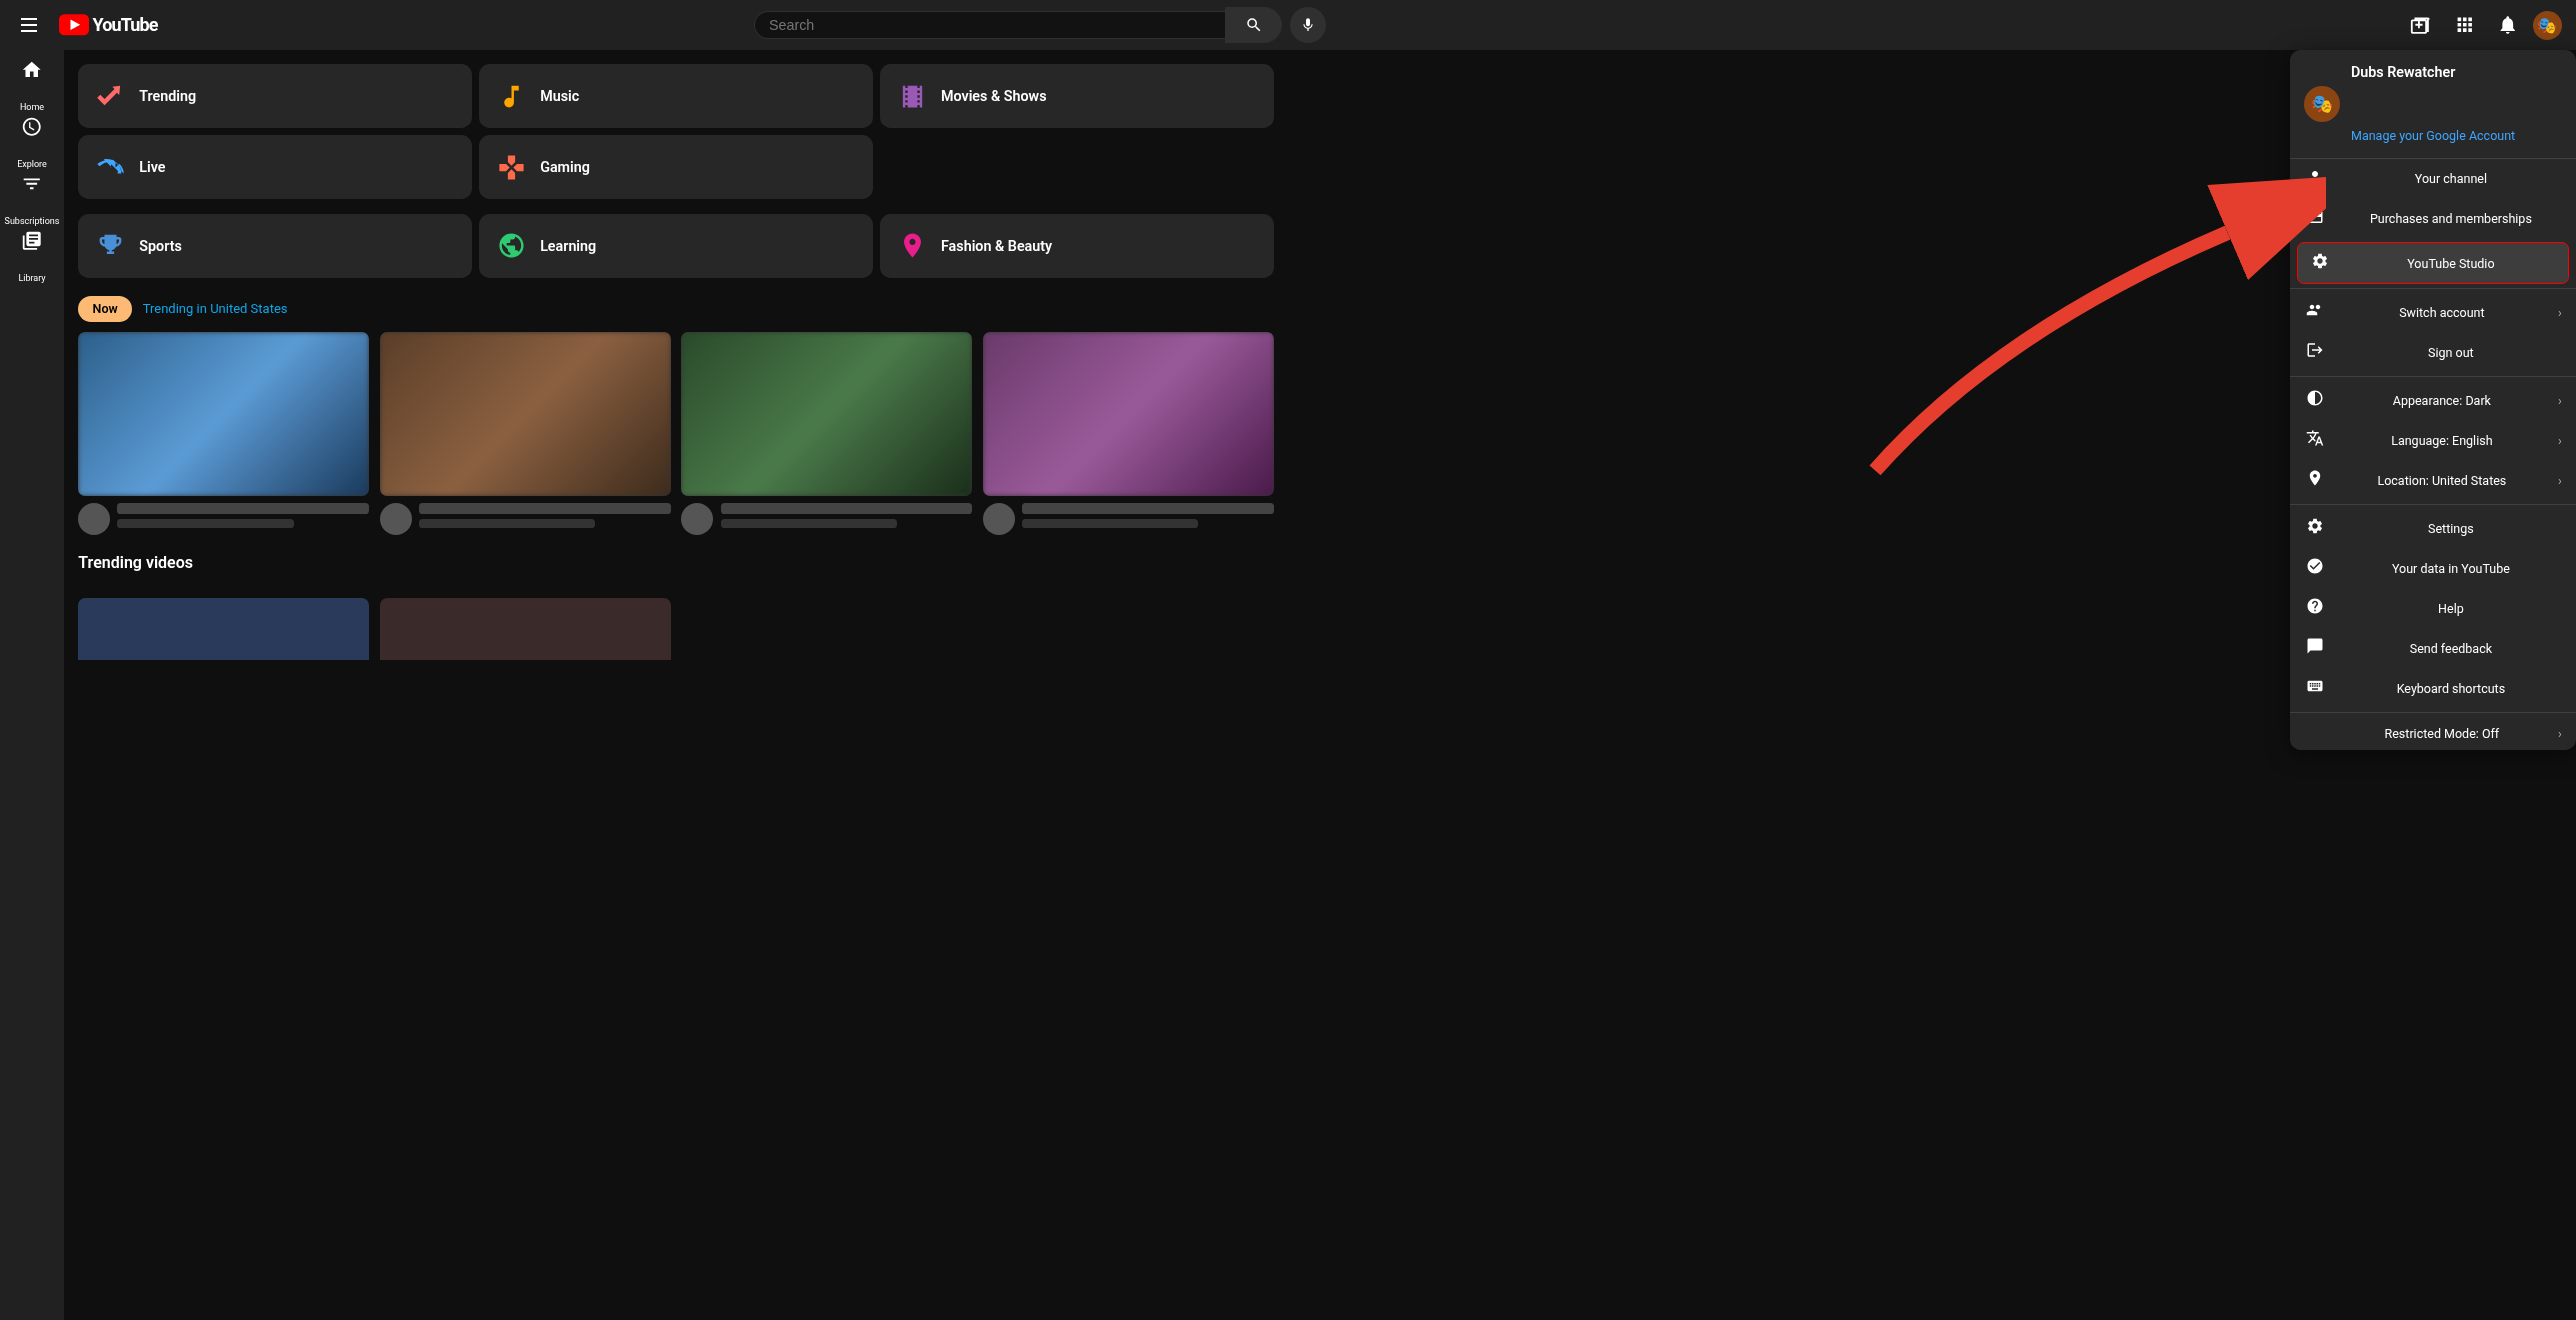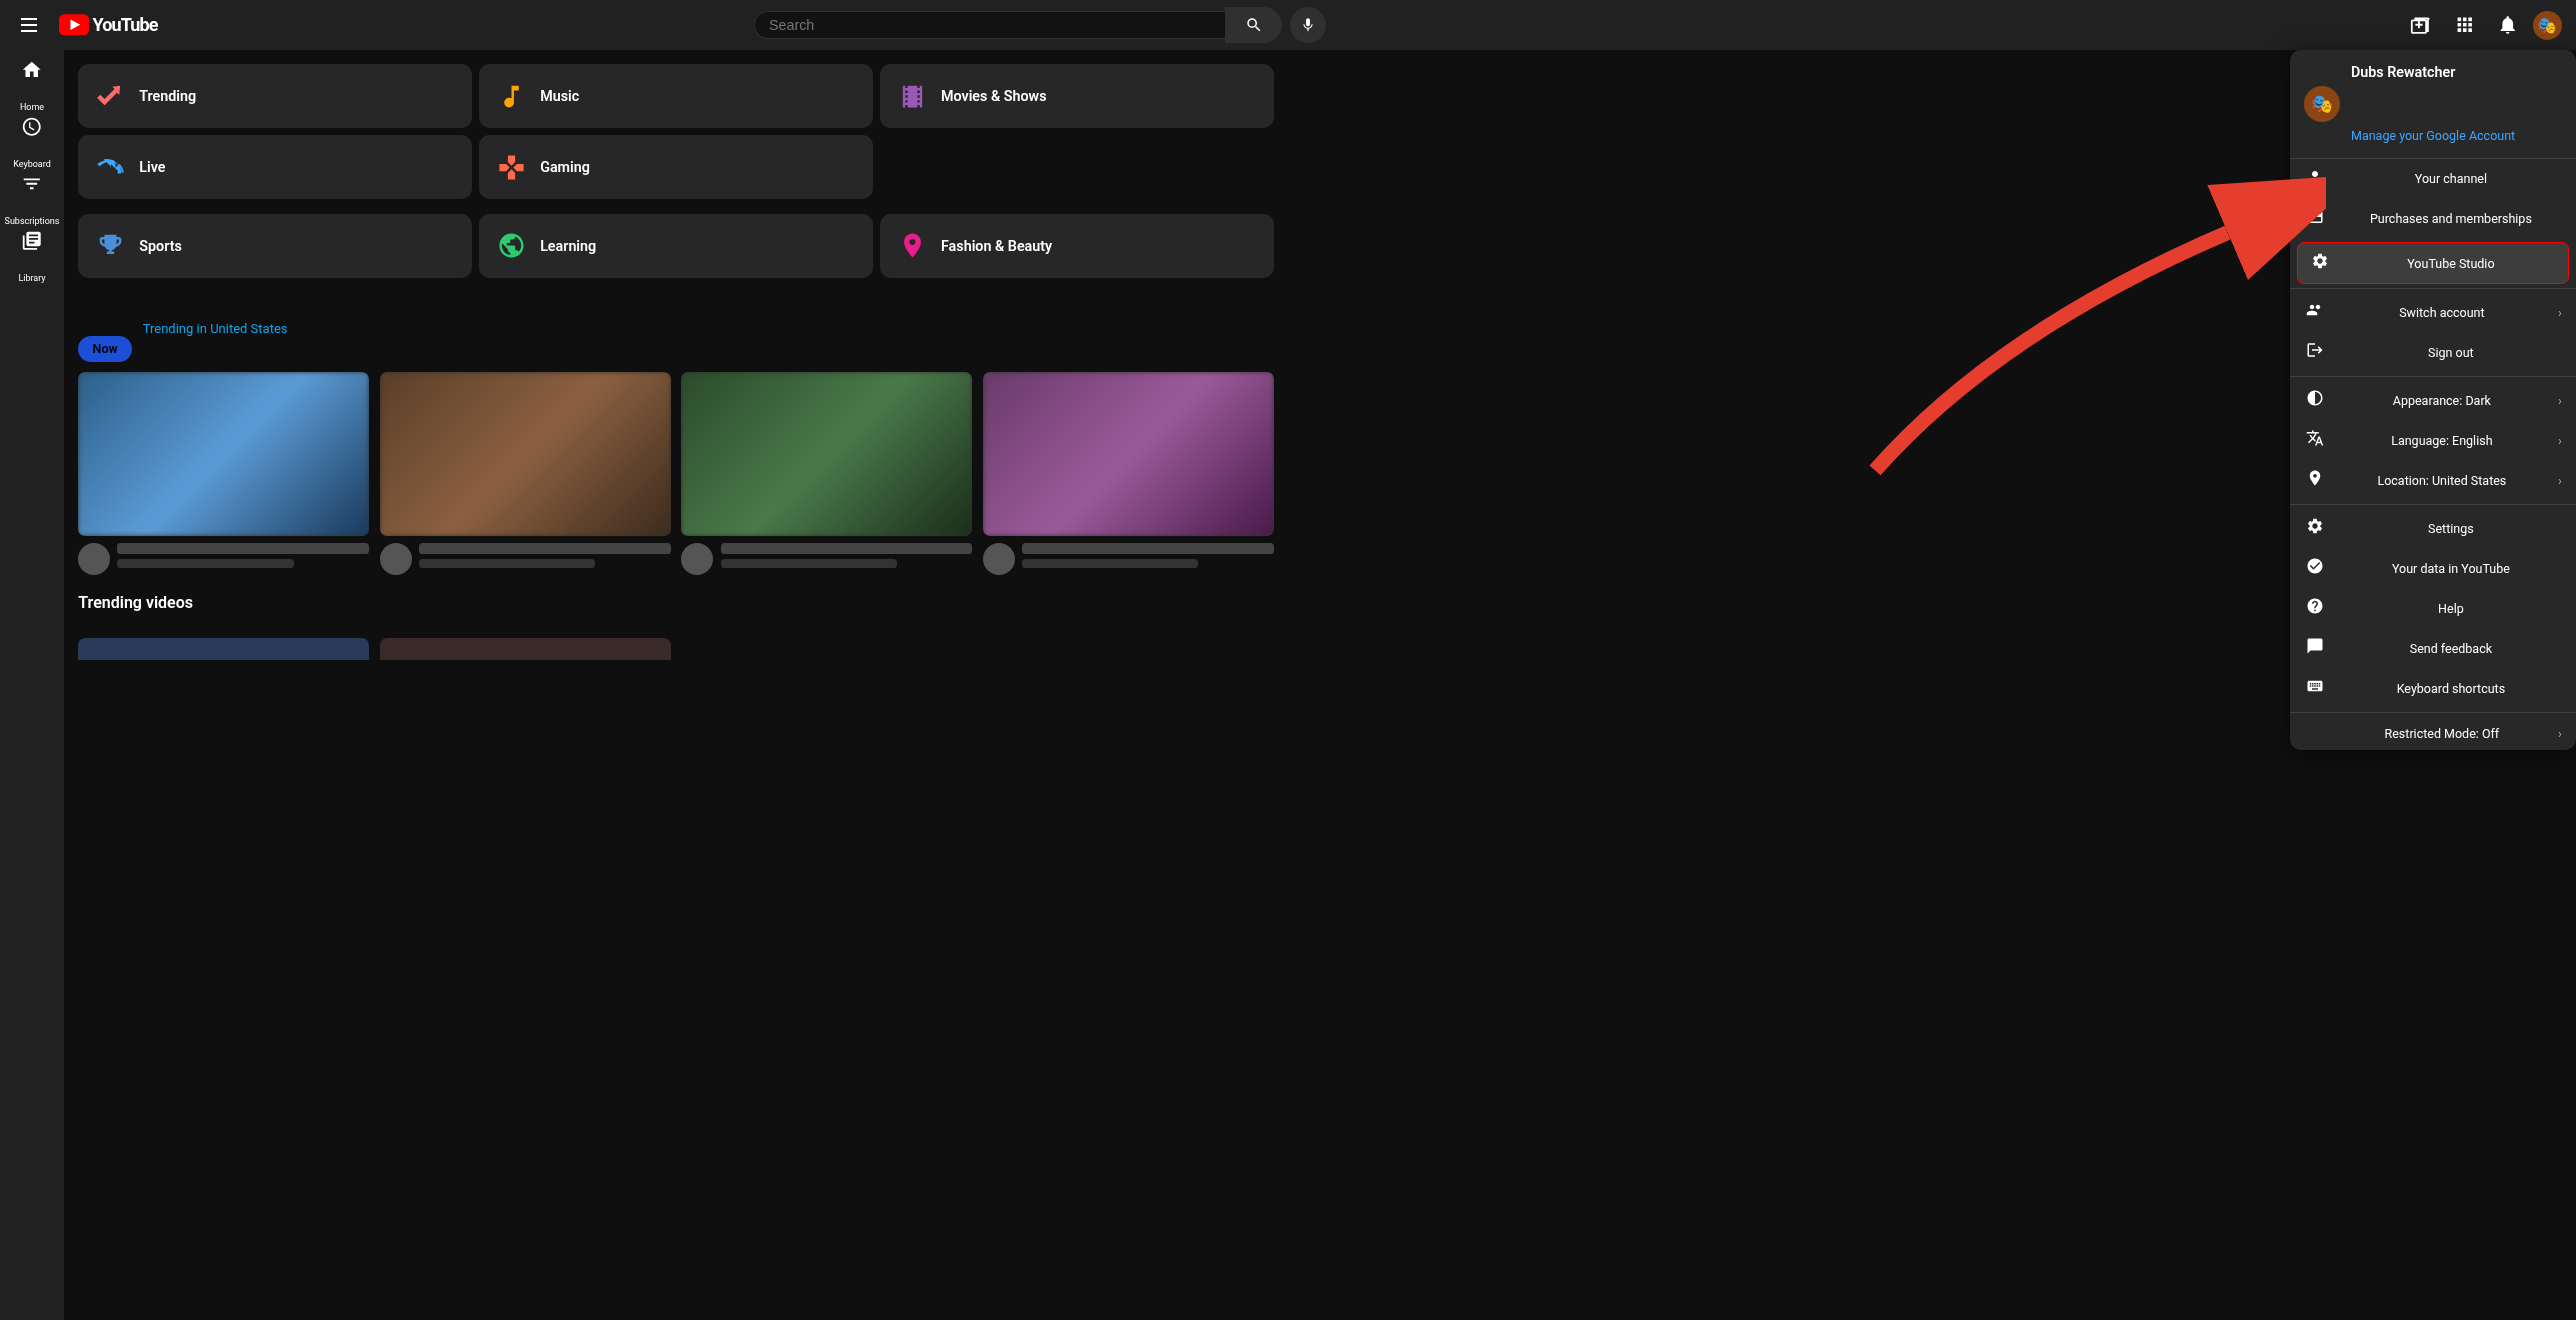--- a/index.html
+++ b/index.html
@@ -397,22 +397,21 @@
     .section-tab {
       padding: 5.4px 14.3px;
       border-radius: 18px;
       background: #fff;
       color: #000;
       font-size: 12.5px;
       font-weight: 600;
       cursor: pointer;
     }
     .section-tab.active {
-      background: #1d4ed8;
-      margin-top: 40px;
+      background: #fdba74;
     }
   </style>
 </head>
 <body>
 
 <div class="header">
   <div class="header-left">
     <div class="hamburger-icon">
       <span></span>
         <span></span>
@@ -473,21 +472,21 @@
       </svg>
     </div>
     <span class="sidebar-label">Home</span>
   </div>
   <div class="sidebar-item">
     <div class="sidebar-icon">
       <svg width="21.5" height="21.5" viewBox="0 0 24 24" fill="white">
         <path d="M12 2C6.48 2 2 6.48 2 12s4.48 10 10 10 10-4.48 10-10S17.52 2 12 2zm0 18c-4.41 0-8-3.59-8-8s3.59-8 8-8 8 3.59 8 8-3.59 8-8 8zm-1-13H9v6l5.25 3.15.75-1.23-4.5-2.67V7z"></path>
       </svg>
     </div>
-    <span class="sidebar-label">Keyboard</span>
+    <span class="sidebar-label">Explore</span>
   </div>
   <div class="sidebar-item">
     <div class="sidebar-icon">
       <svg width="21.5" height="21.5" viewBox="0 0 24 24" fill="white">
         <path d="M10 18h4v-2h-4v2zM3 6v2h18V6H3zm3 7h12v-2H6v2z"></path>
       </svg>
     </div>
     <span class="sidebar-label">Subscriptions</span>
   </div>
   <div class="sidebar-item">

